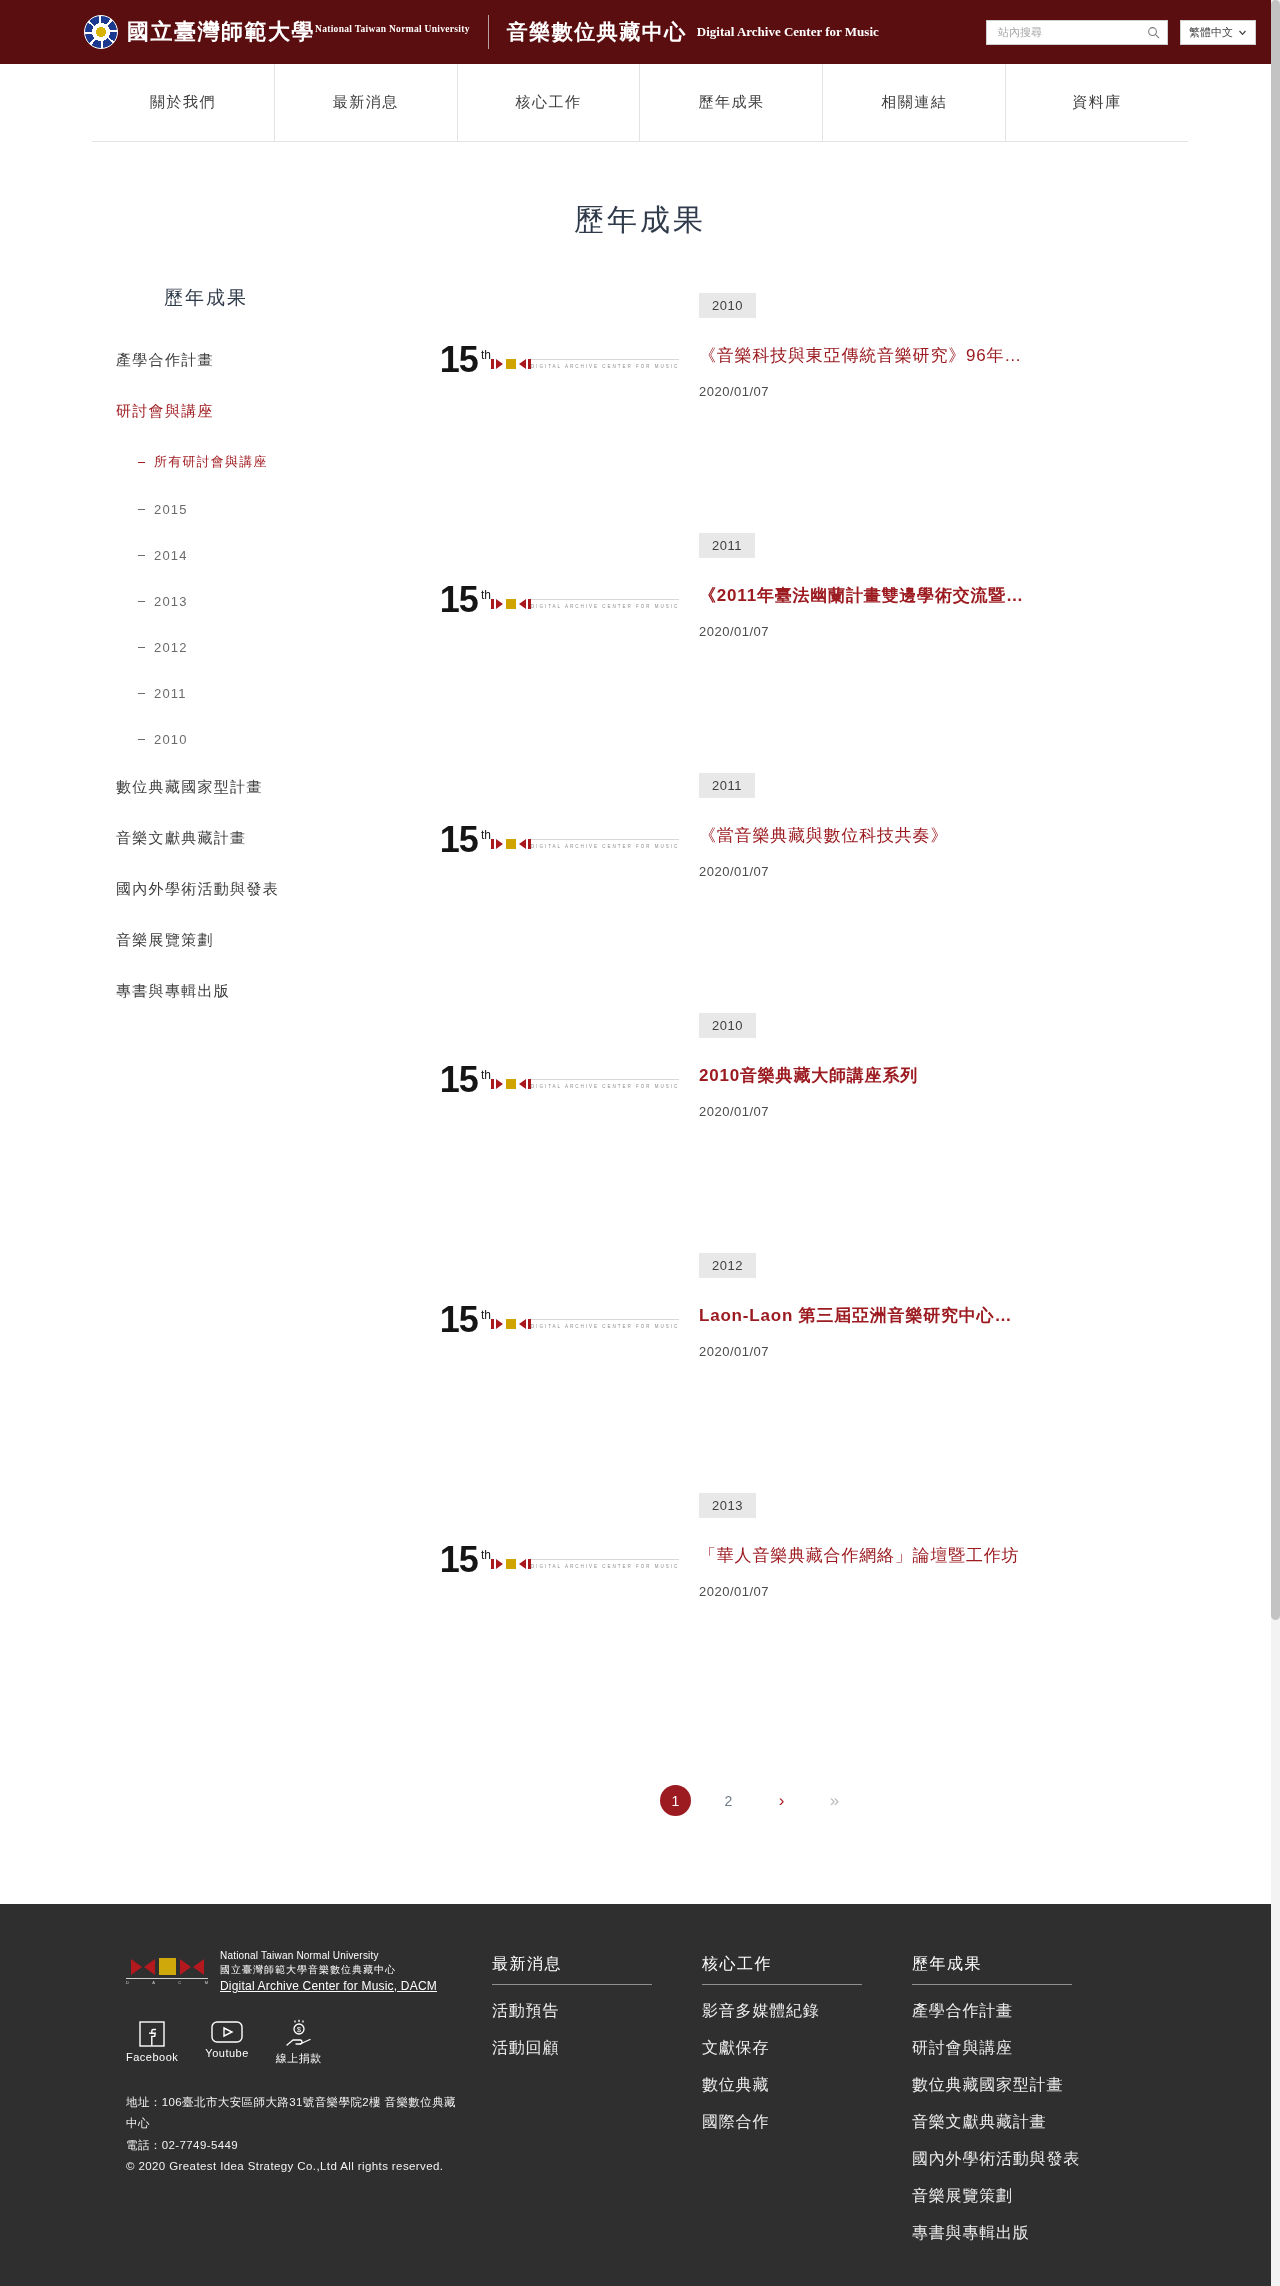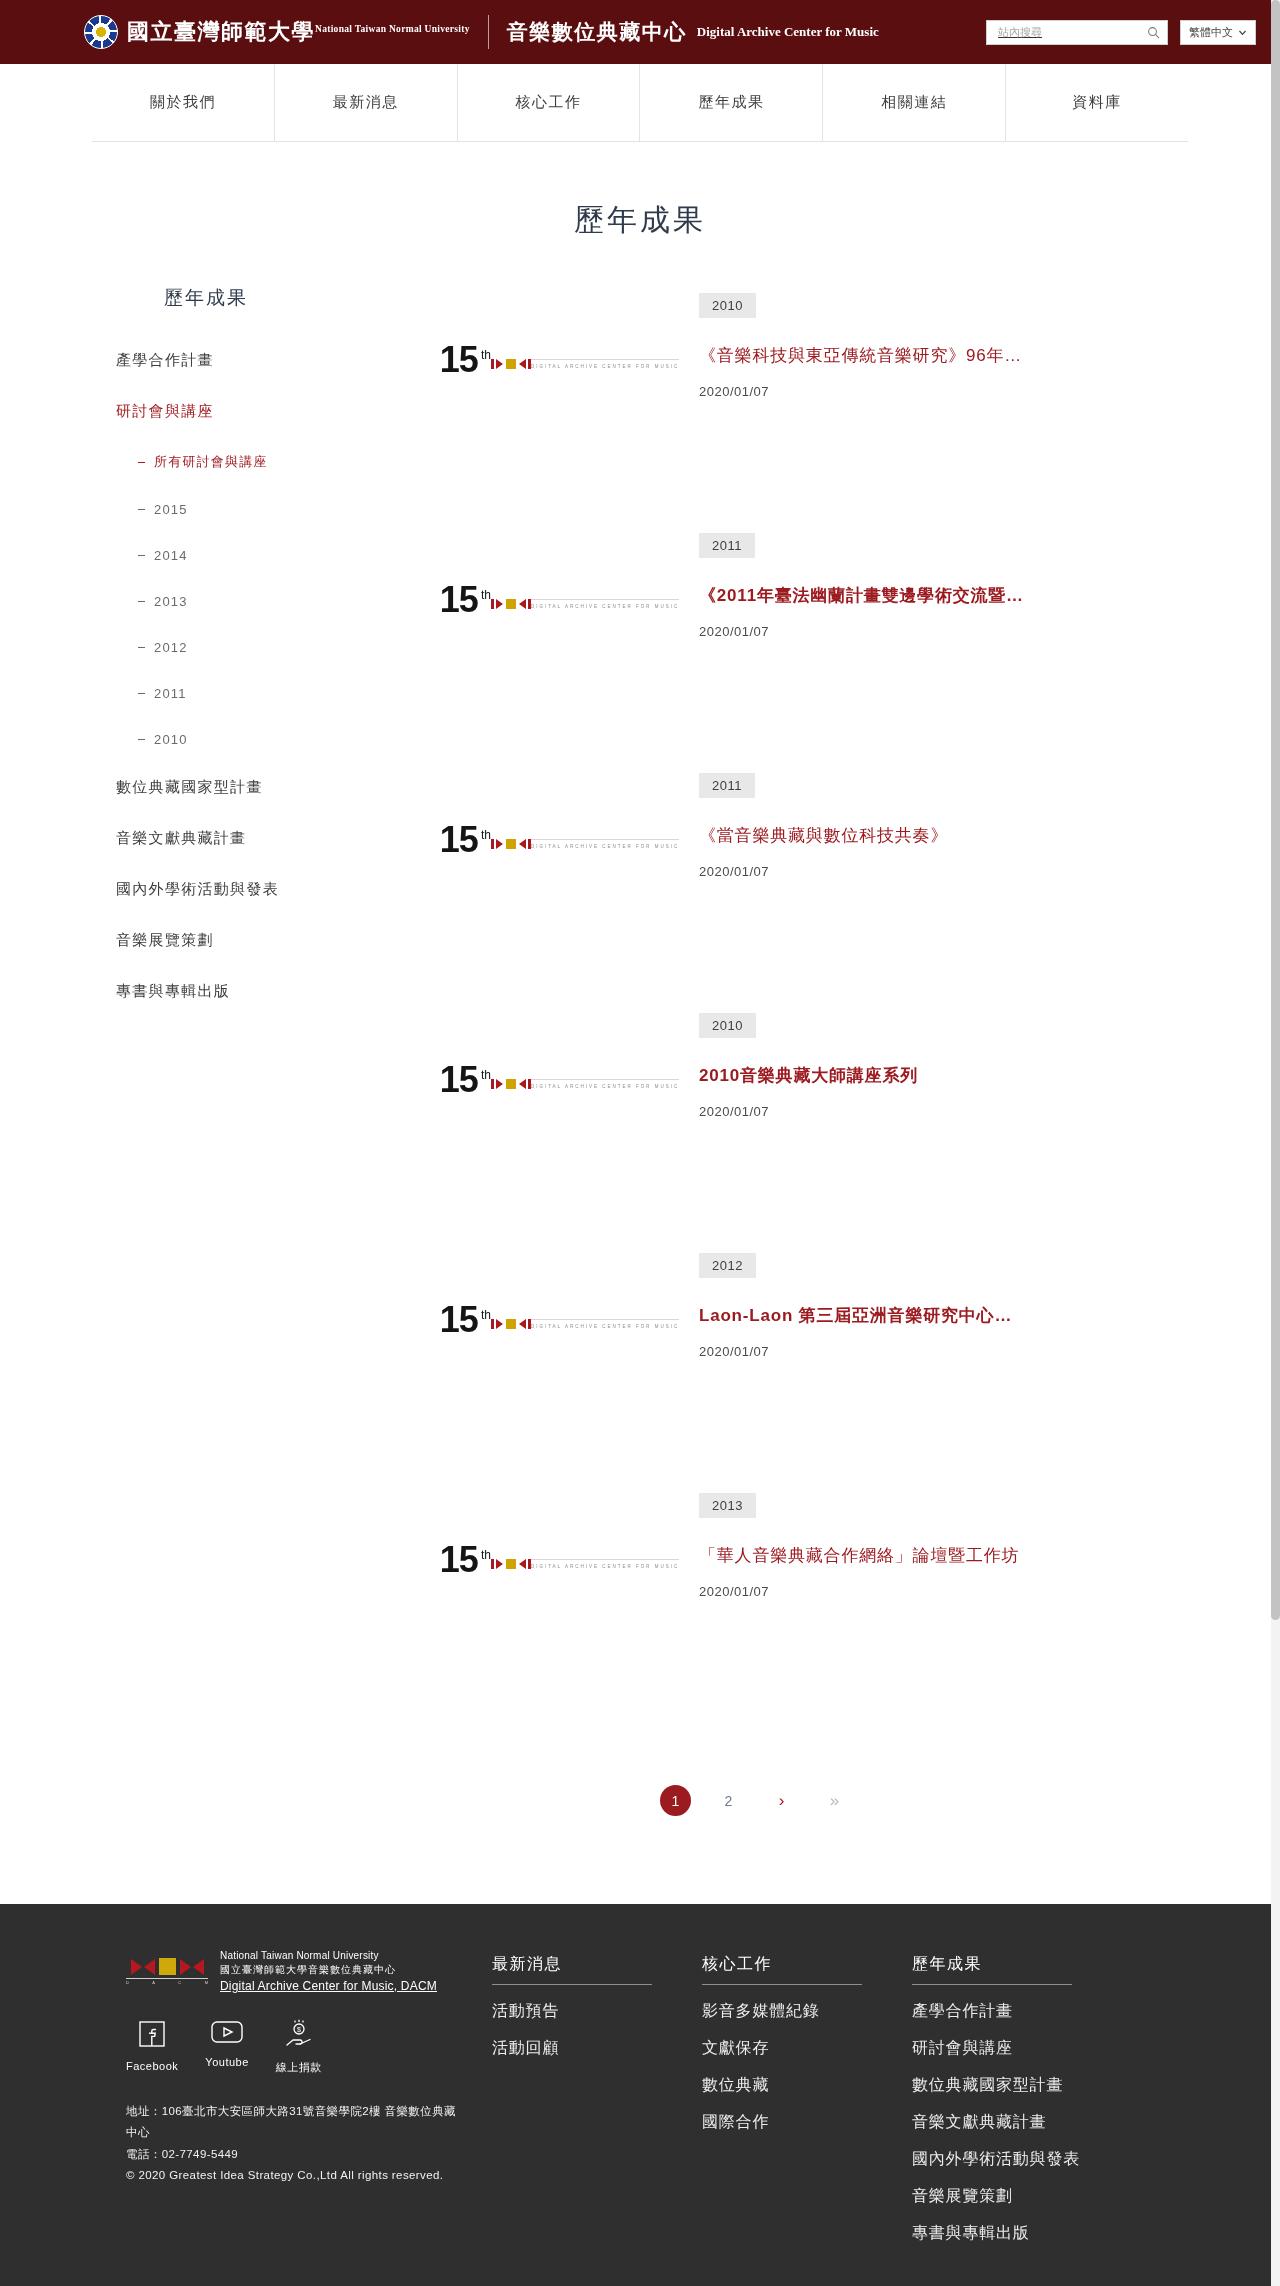--- a/index.html
+++ b/index.html
@@ -81,21 +81,20 @@
     align-items: center;
     gap: 12px;
   }
   .search-box {
     width: 182px; height: 25px;
     background: #fff;
     border: 1px solid #cfcfcf;
     display: flex;
     align-items: center;
     padding: 0 7px 0 9px;
-    text-decoration: underline;
   }
   .search-box input {
     border: 0; outline: 0; flex: 1;
     font-size: 11px;
     font-family: "Liberation Sans", sans-serif;
     color: #555;
     background: transparent;
     min-width: 0;
   }
   .search-box input::placeholder { color: #a6a6a6; }
@@ -336,21 +335,21 @@
     padding-top: 1px;
   }
   .ftri-r { width:0;height:0;border-top:8px solid transparent;border-bottom:8px solid transparent;border-left:11px solid #b3191e; }
   .ftri-l { width:0;height:0;border-top:8px solid transparent;border-bottom:8px solid transparent;border-right:11px solid #b3191e; }
   .fsq { width: 17px; height: 17px; background: #cfa80b; margin: 0 2px; }
   .f-names { display: flex; flex-direction: column; gap: 2px; }
   .f-n1 { font-size: 10px; color: #ffffff; letter-spacing: 0.2px; }
   .f-n2 { font-size: 10px; color: #ffffff; letter-spacing: 1px; font-family: "Liberation Serif", serif; }
   .f-n3 { font-size: 12px; color: #ffffff; letter-spacing: 0.2px; text-decoration: underline; }
   .socials { display: flex; gap: 27px; margin-top: 26px; }
-  .social { display: flex; flex-direction: column; align-items: center; gap: 11px; cursor: pointer; text-decoration: none; }
+  .social { display: flex; flex-direction: column; align-items: center; gap: 2px; cursor: pointer; text-decoration: none; }
   .social-label { font-size: 11px; color: #ffffff; letter-spacing: 0.5px; }
   .addr { margin-top: 26px; font-size: 11.5px; line-height: 1.85; color: #f2f2f2; letter-spacing: 0.4px; max-width: 330px; }
   .f-cols { flex: 1; display: flex; gap: 0; padding-top: 4px; }
   .f-col { width: 210px; flex: 0 0 210px; }
   .f-col.wide { width: 240px; flex: 0 0 240px; }
   .f-col-title {
     font-size: 16px; color: #ffffff; letter-spacing: 1.5px;
     padding-bottom: 9px;
     border-bottom: 1px solid #8f8f8f;
     width: 160px;

